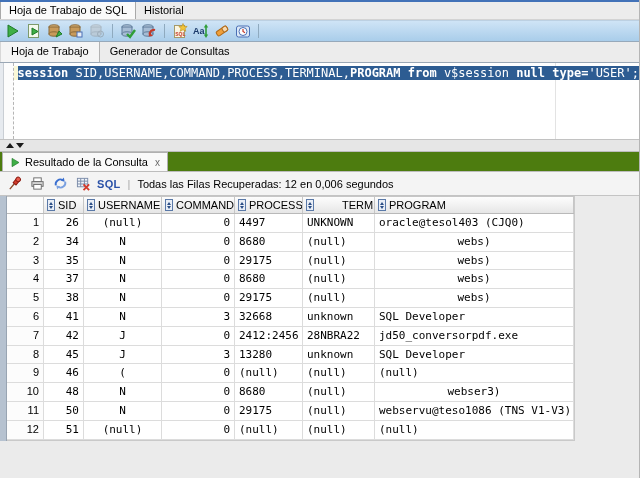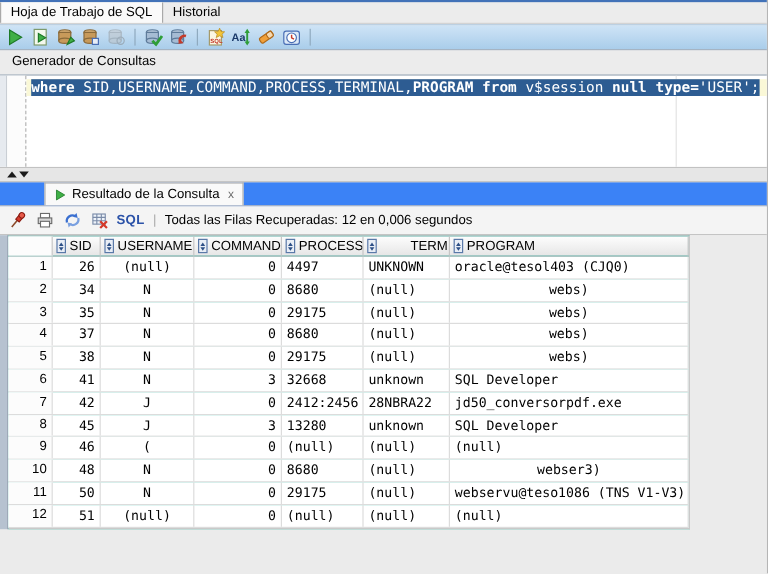--- a/index.html
+++ b/index.html
@@ -37,21 +37,21 @@
   .code-sel { background:#2d5c92; color:#ffffff; }
   .code-sel .kw { font-weight:bold; }
 
   
   .splitter { height:13px; background:#e6e6e6; border-top:1px solid #c2c2c2; border-bottom:1px solid #bdbdbd; display:flex; align-items:center; padding-left:6px; gap:2px; }
   .tri { width:0; height:0; }
   .tri.up { border-left:4px solid transparent; border-right:4px solid transparent; border-bottom:5px solid #1a1a1a; }
   .tri.dn { border-left:4px solid transparent; border-right:4px solid transparent; border-top:5px solid #1a1a1a; }
 
   
-  .rtabs { height:20px; background:#3b82f6; display:flex; align-items:stretch; border-bottom:1px solid #bdbdbd;padding-left:35px; }
+  .rtabs { height:20px; background:#4d7c0f; display:flex; align-items:stretch; border-bottom:1px solid #bdbdbd; }
   .rtab { display:flex; align-items:center; gap:4px; padding:0 7px; background:#f9f9f9; border:1px solid #b0b0b0; border-bottom:none; margin-left:2px; }
   .rtab .x { color:#6b6b6b; font-size:10px; margin-left:3px; }
   .rtab svg { width:11px; height:11px; }
 
   
   .rtoolbar { height:24px; background:#f4f4f4; border-bottom:1px solid #c4c4c4; display:flex; align-items:center; padding-left:5px; gap:5px; }
   .rtoolbar .tbtn svg { width:15px; height:15px; }
   .sql-link { color:#2b52a8; font-weight:bold; letter-spacing:.3px; }
   .rsep { color:#a9a9a9; margin:0 2px; }
   .status { color:#000; }
@@ -174,29 +174,30 @@
       <svg viewBox="0 0 16 16">
           <rect x="1.5" y="3" width="13" height="11" rx="2" fill="#dce9f7" stroke="#4a6fb5"></rect>
           <circle cx="8" cy="8.5" r="4" fill="#ffffff" stroke="#4a6fb5"></circle>
           <path d="M8 6 v2.5 l2 1.2" fill="none" stroke="#c43a2a" stroke-width="1.2"></path>
         </svg>
     </div>
     <div class="tsep"></div>
   </div>
 
   <div class="tabstrip2">
+    <div class="tab2 active"><span>Hoja de Trabajo</span></div>
     <div class="tab2"><span>Generador de Consultas</span></div>
   </div>
 
   <div class="editor">
     <div class="ed-strip"></div>
     <div class="ed-gutter"></div>
     <div class="ed-text">
       <div class="margin-line"></div>
-      <div class="code-line"><span class="code-sel" id="code-line-sel"><span class="kw">where</span><span> SID,USERNAME,COMMAND,PROCESS,TERMINAL,</span><span class="kw">PROGRAM</span><span> </span><span class="kw">from</span><span> v$session </span><span class="kw">null</span><span> </span><span class="kw">type=</span><span>'USER';</span></span></div>
+      <div class="code-line"><span class="code-sel" id="code-line-sel"><span class="kw">session</span><span> SID,USERNAME,COMMAND,PROCESS,TERMINAL,</span><span class="kw">PROGRAM</span><span> </span><span class="kw">from</span><span> v$session </span><span class="kw">null</span><span> </span><span class="kw">type=</span><span>'USER';</span></span></div>
     </div>
   </div>
 
   <div class="splitter">
     <span class="tri up"></span>
     <span class="tri dn"></span>
   </div>
 
   <div class="rtabs">
     <div class="rtab">

